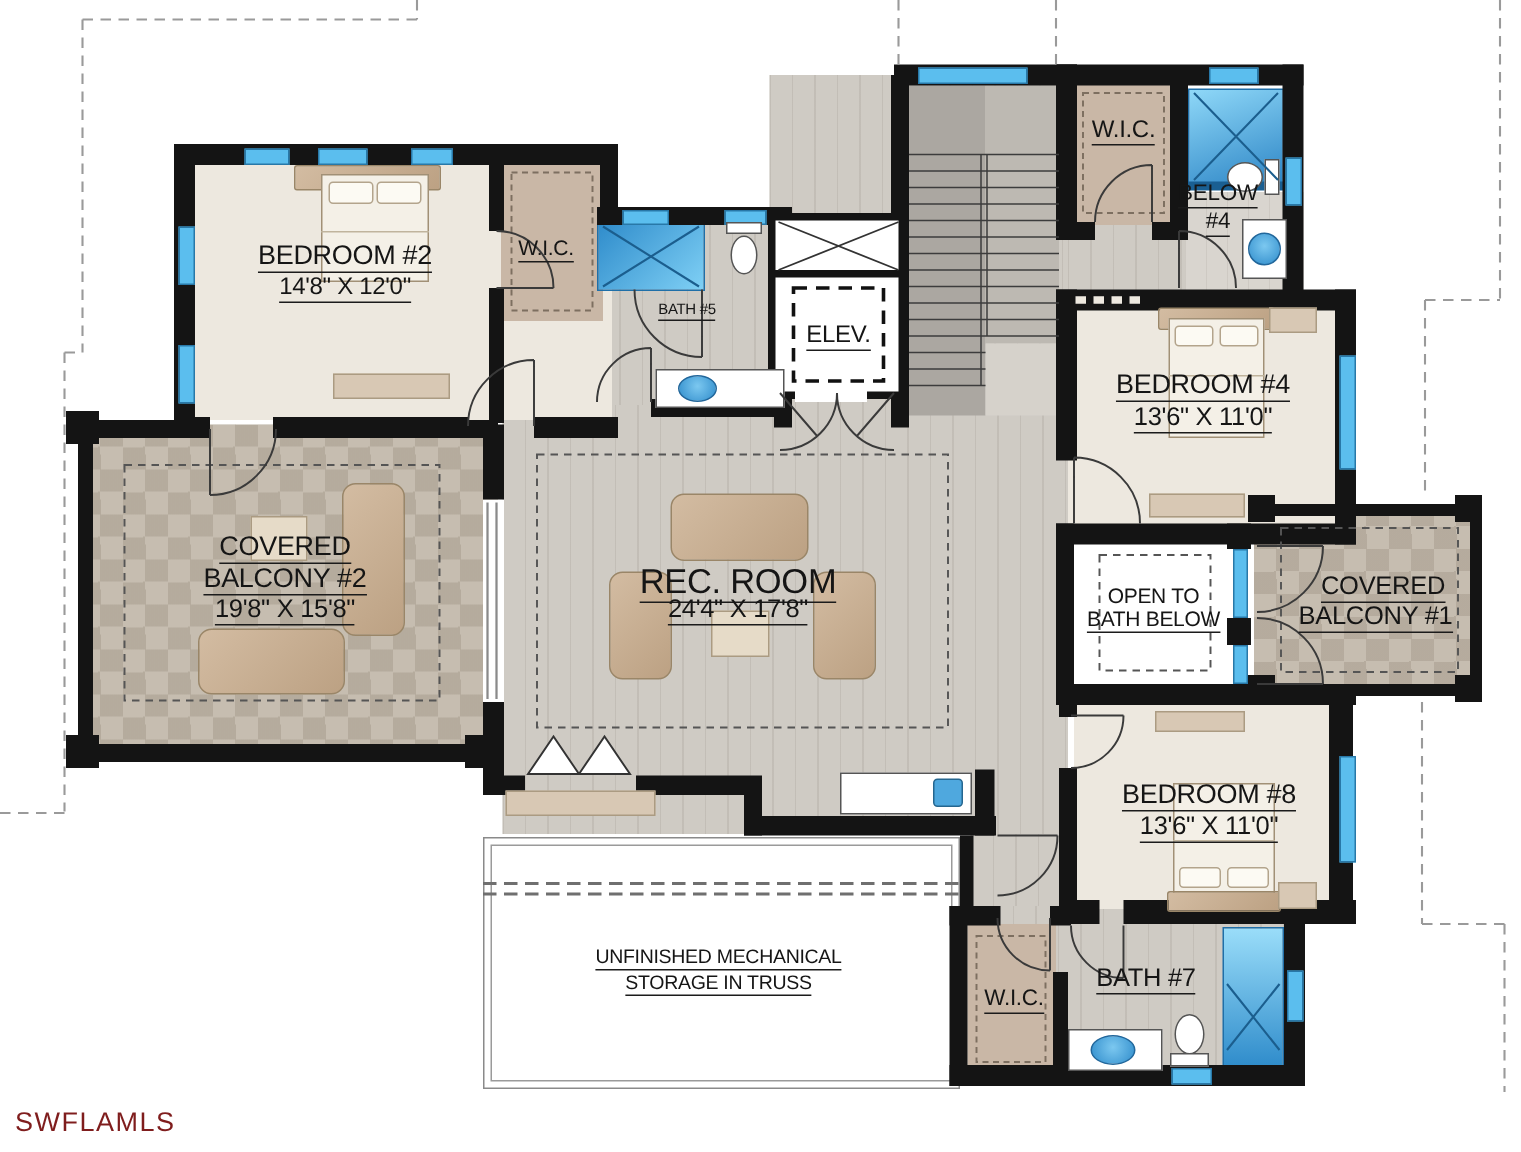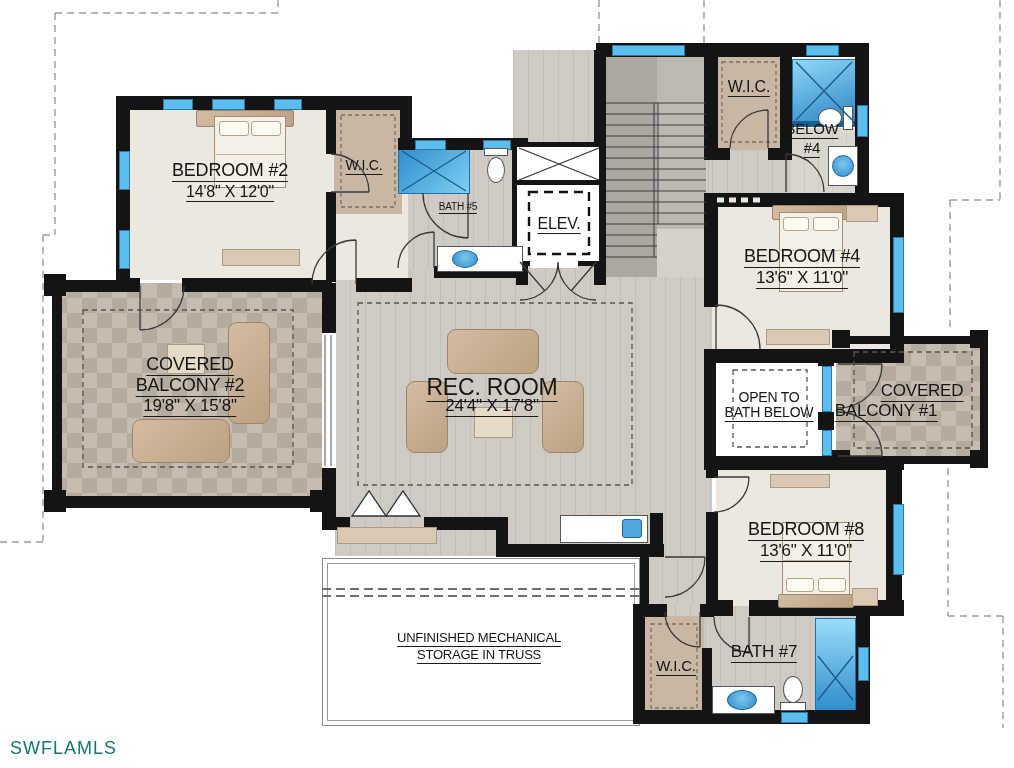--- a/index.html
+++ b/index.html
@@ -24,21 +24,21 @@
   .u{border-bottom:1.5px solid #1b1b1b;padding-bottom:1px;}
   .furn{position:absolute;background:linear-gradient(135deg,#D3BCA2,#BCA183);border:1px solid #9A8668;border-radius:6px;}
   .furnsq{position:absolute;background:#E6DBC8;border:1px solid #AB9B82;}
   .bed{position:absolute;background:#F4F0E7;border:1px solid #A19076;}
   .pillow{position:absolute;background:#FCFAF3;border:1px solid #B3A48C;border-radius:3px;}
   .fix{position:absolute;background:#FFF;border:1px solid #555;}
   .oval{border-radius:50%;}
   .bluefix{position:absolute;background:radial-gradient(circle at 50% 40%,#7CC8F0,#2F8CCB);border:1px solid #22679B;border-radius:50%;}
   .shower{position:absolute;border:1px solid #1F6FA8;}
   svg.ov{position:absolute;left:0;top:0;pointer-events:none;}
-  #wm{position:absolute;left:10px;top:738px;font-size:18px;letter-spacing:1px;color:#0f766e;}
+  #wm{position:absolute;left:10px;top:738px;font-size:18px;letter-spacing:1px;color:#7f1d1d;}
 </style>
 </head>
 <body>
 
 <div id="plan">
 
   <div class="stone" style="left:52px;top:283px;width:280px;height:223px;"></div>
   <div class="stone" style="left:836px;top:336px;width:150px;height:128px;"></div>
   <div class="wood" style="left:513px;top:50px;width:199px;height:235px;"></div>
   <div class="wood" style="left:335px;top:266px;width:377px;height:290px;"></div>
@@ -298,21 +298,21 @@
   <div class="lbl" style="left:190px;top:376px;font-size:18px;"><span class="u">BALCONY #2</span></div>
   <div class="lbl" style="left:190px;top:397px;font-size:17px;"><span class="u">19'8" X 15'8"</span></div>
 
   <div class="lbl" style="left:492px;top:375px;font-size:23px;"><span class="u">REC. ROOM</span></div>
   <div class="lbl" style="left:492px;top:397px;font-size:17px;"><span class="u">24'4" X 17'8"</span></div>
 
   <div class="lbl" style="left:769px;top:390px;font-size:14px;"><span>OPEN TO</span></div>
   <div class="lbl" style="left:769px;top:405px;font-size:14px;"><span class="u">BATH BELOW</span></div>
 
   <div class="lbl" style="left:922px;top:382px;font-size:17px;"><span class="u">COVERED</span></div>
-  <div class="lbl" style="left:886px;top:402px;font-size:17px;"><span class="u">BALCONY #1</span></div>
+  <div class="lbl" style="left:917px;top:402px;font-size:17px;"><span class="u">BALCONY #1</span></div>
 
   <div class="lbl" style="left:806px;top:520px;font-size:18px;"><span class="u">BEDROOM #8</span></div>
   <div class="lbl" style="left:806px;top:542px;font-size:17px;"><span class="u">13'6" X 11'0"</span></div>
 
   <div class="lbl" style="left:676px;top:658px;font-size:15px;"><span class="u">W.I.C.</span></div>
   <div class="lbl" style="left:764px;top:643px;font-size:17px;"><span class="u">BATH #7</span></div>
 
   <div class="lbl" style="left:479px;top:631px;font-size:13px;"><span class="u">UNFINISHED MECHANICAL</span></div>
   <div class="lbl" style="left:479px;top:648px;font-size:13px;"><span class="u">STORAGE IN TRUSS</span></div>
 

